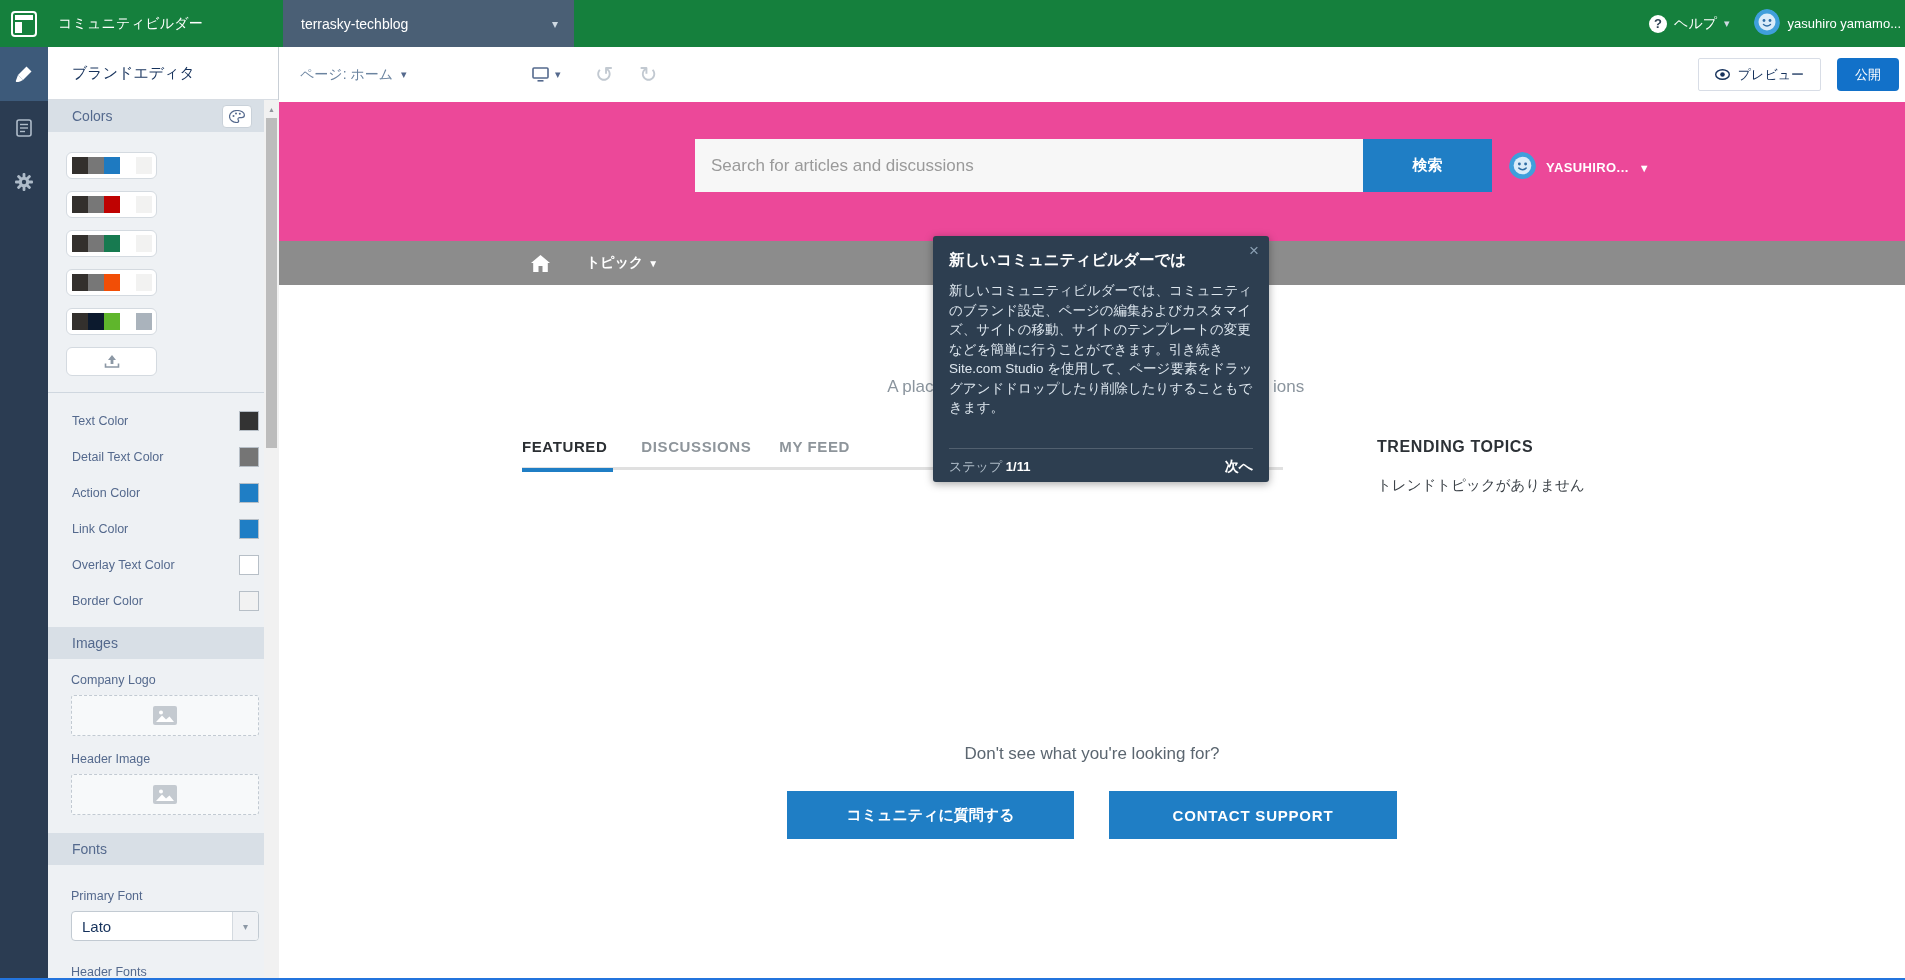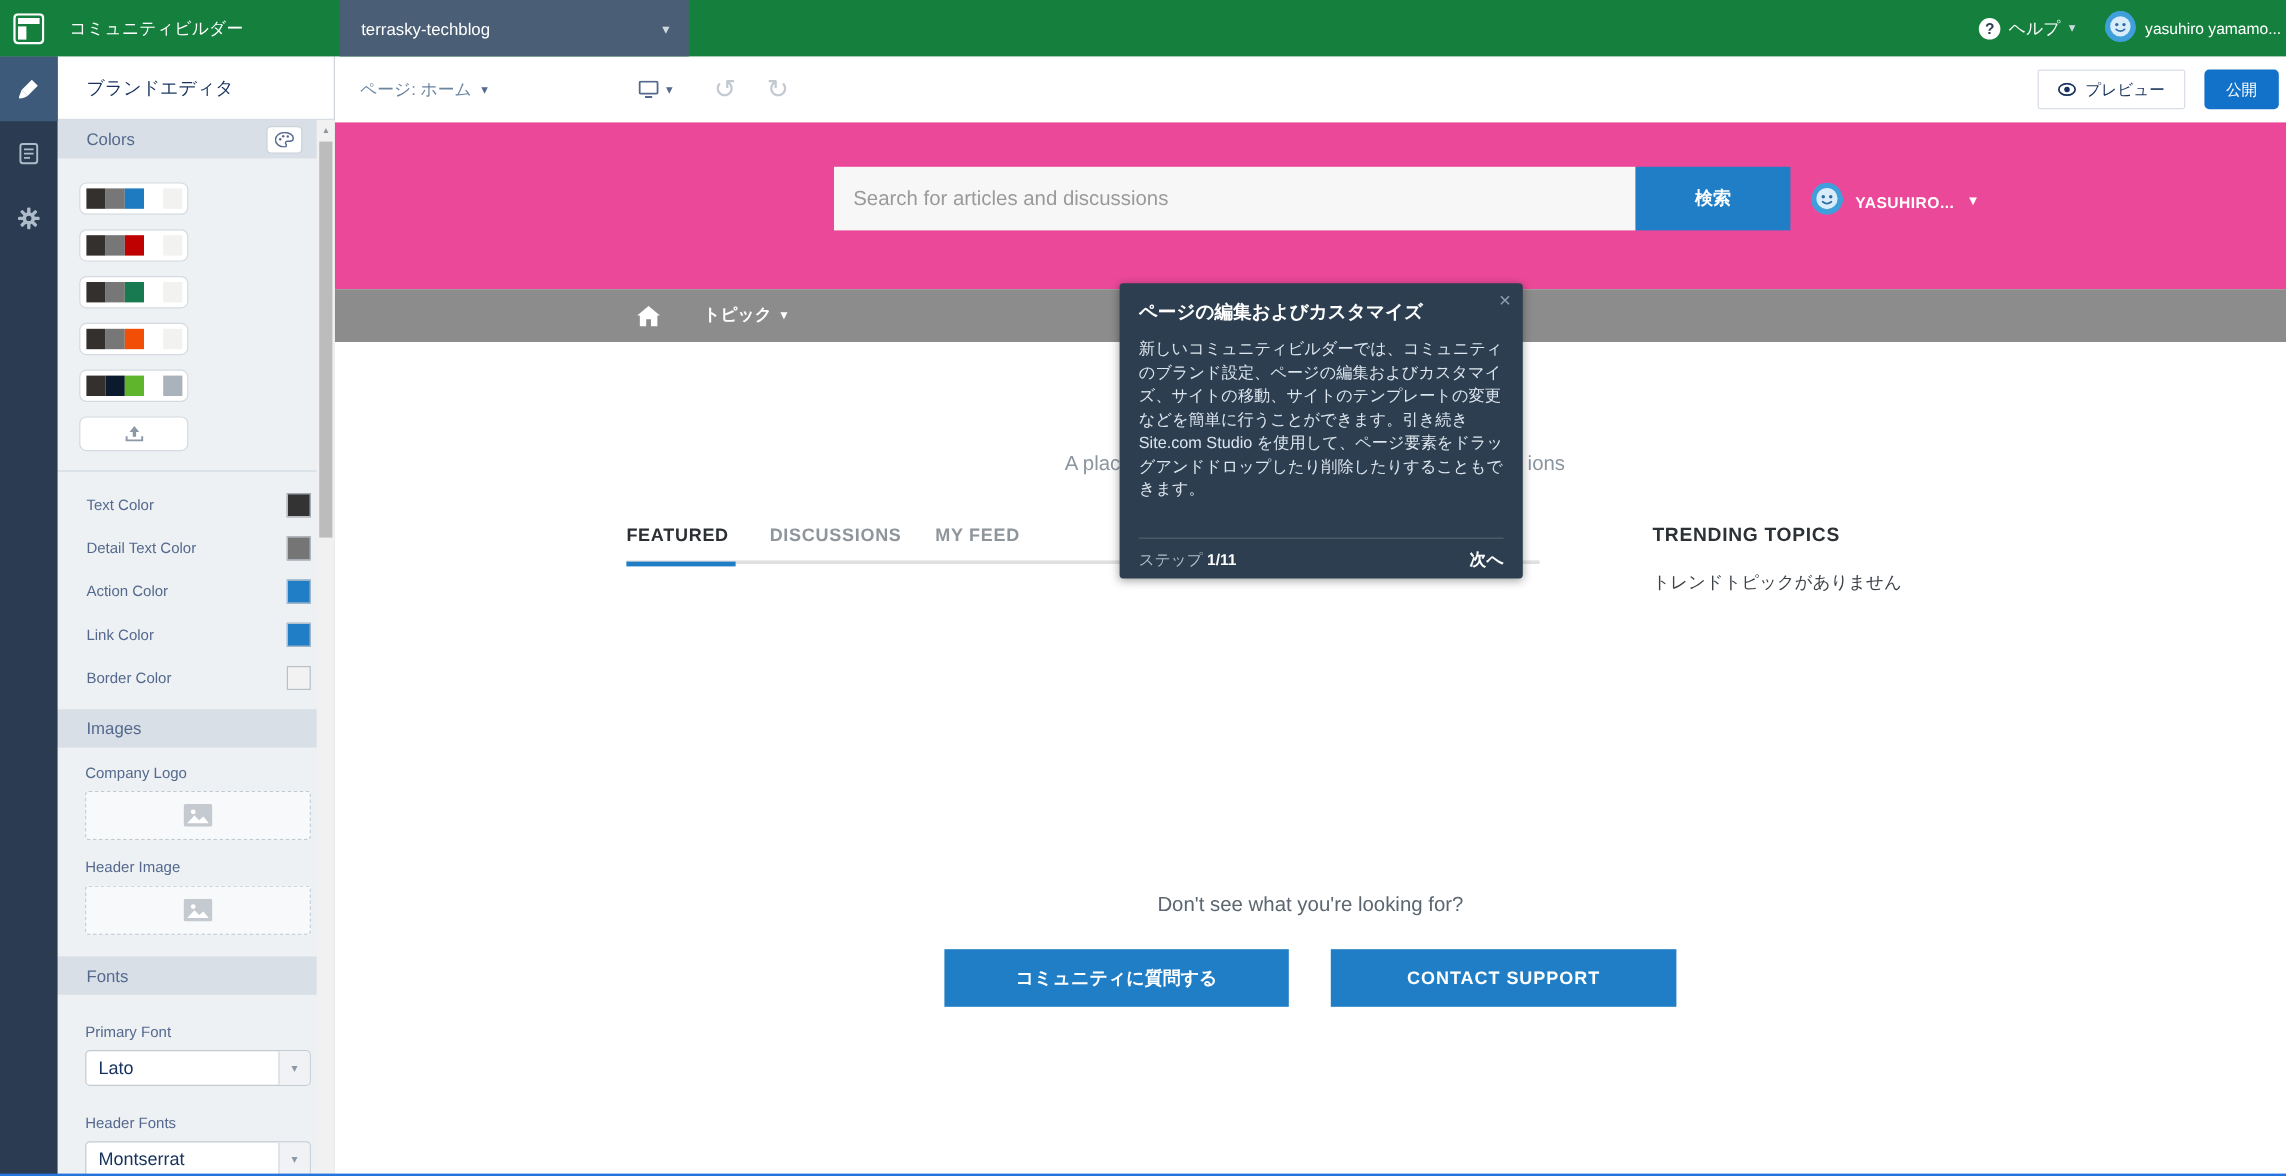--- a/index.html
+++ b/index.html
@@ -269,20 +269,24 @@
         </div>
         <div class="prop-row">
           <span class="prop-label">Action Color</span>
           <span class="chip" style="background-color: rgb(31, 126, 197);"></span>
         </div>
         <div class="prop-row">
           <span class="prop-label">Link Color</span>
           <span class="chip" style="background-color: rgb(31, 126, 197);"></span>
         </div>
         <div class="prop-row">
+          <span class="prop-label">Overlay Text Color</span>
+          <span class="chip" style="background-color: rgb(255, 255, 255);"></span>
+        </div>
+        <div class="prop-row">
           <span class="prop-label">Border Color</span>
           <span class="chip" style="background-color: rgb(242, 242, 242);"></span>
         </div>
       </div>
 
       <div class="section-head">
         <span>Images</span>
       </div>
       <div class="img-field">
         <div class="img-label">Company Logo</div>
@@ -405,21 +409,21 @@
 
       <div class="dontsee">Don't see what you're looking for?</div>
       <div class="cta-row">
         <button class="cta ask">コミュニティに質問する</button>
         <button class="cta support">CONTACT SUPPORT</button>
       </div>
     </div>
 
     <div class="popup">
       <span class="popup-close">×</span>
-      <div class="popup-title">ページの編集およびカスタマイズ</div>
+      <div class="popup-title">新しいコミュニティビルダーでは</div>
       <div class="popup-body">新しいコミュニティビルダーでは、コミュニティのブランド設定、ページの編集およびカスタマイズ、サイトの移動、サイトのテンプレートの変更などを簡単に行うことができます。引き続き Site.com Studio を使用して、ページ要素をドラッグアンドドロップしたり削除したりすることもできます。</div>
       <hr class="popup-sep">
       <div class="popup-footer">
         <span class="popup-step">
           <span>ステップ</span>
           <b>1/11</b>
         </span>
         <span class="popup-next">次へ</span>
       </div>
     </div>

